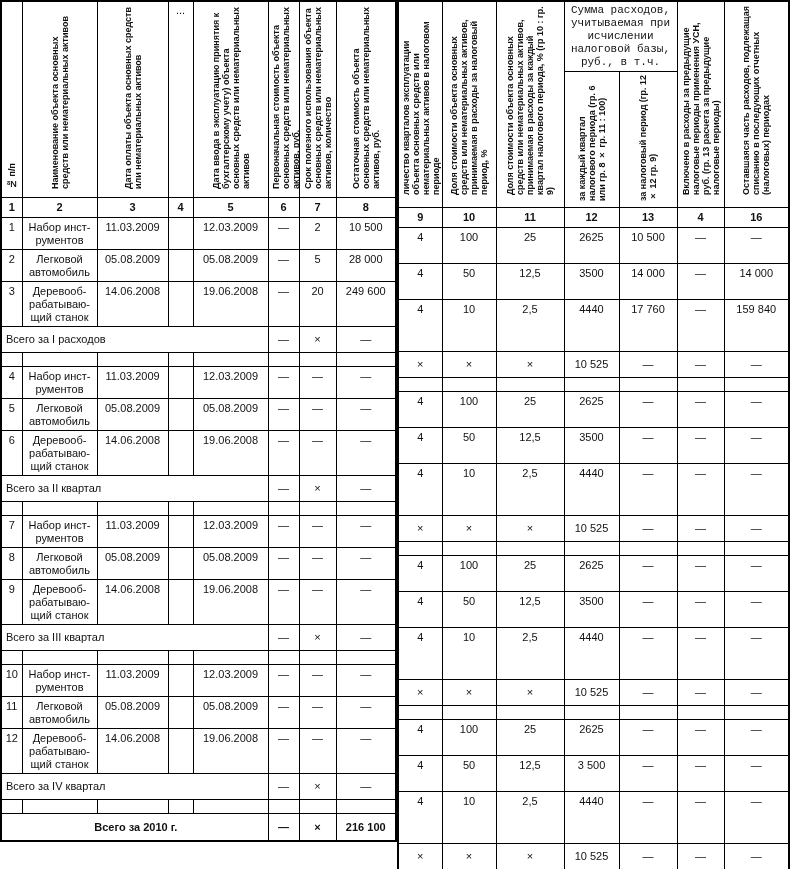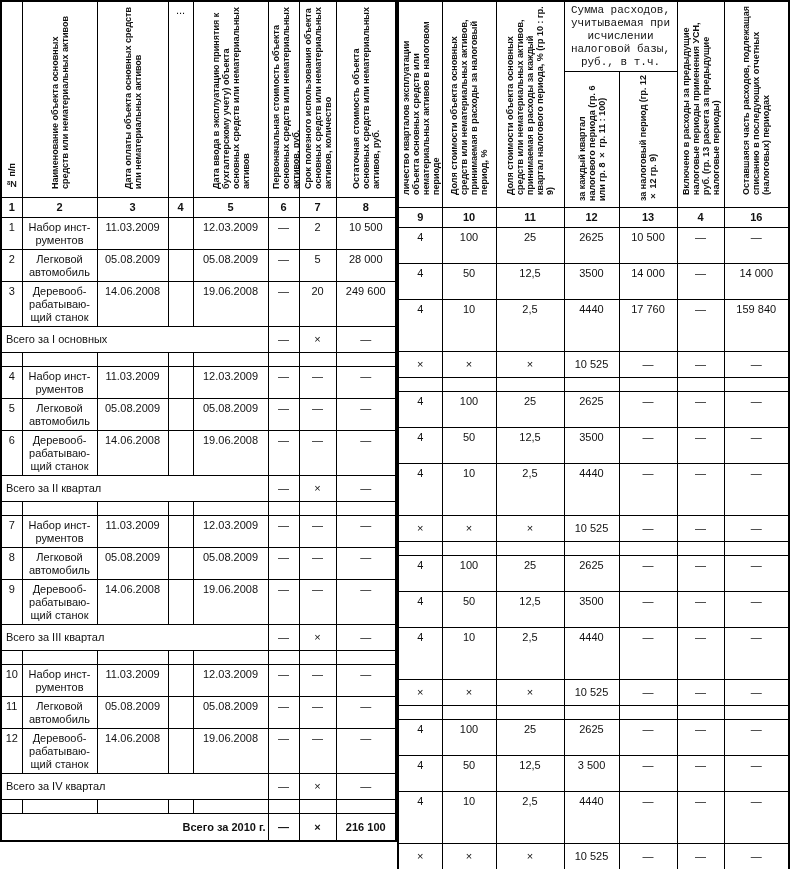--- a/index.html
+++ b/index.html
@@ -24,21 +24,21 @@
   th.dots{vertical-align:bottom;font-weight:bold;font-size:11px;}
   
   tr.nums td{height:17px;font-weight:bold;vertical-align:middle;padding:1px;}
   
   tr.r-item td{padding-top:3px;}
   td.name{text-align:left;padding-left:3px;}
   tr.r-total td{height:21px;vertical-align:middle;}
   tr.r-total td.rowlabel{text-align:left;padding-left:4px;}
   tr.r-spacer td{height:13px;padding:0;}
   tr.r-year td{height:22px;vertical-align:middle;font-weight:bold;}
-  tr.r-year td.rowlabel{text-align:right;padding-left:4px;}
+  tr.r-year td.rowlabel{text-align:center;padding-left:4px;}
   tr.h34 td{height:30px;}
   tr.h49 td{height:46px;}
 </style>
 </head>
 <body>
 
 <div class="sheet">
 
   <table class="t" style="width:397px">
     <colgroup>
@@ -98,21 +98,21 @@
           <td>3</td>
           <td class="name">Деревооб-рабатываю-щий станок</td>
           <td>14.06.2008</td>
           <td></td>
           <td>19.06.2008</td>
           <td>—</td>
           <td>20</td>
           <td>249 600</td>
         </tr>
         <tr class="r-total">
-          <td class="rowlabel" colspan="5">Всего за I основных</td>
+          <td class="rowlabel" colspan="5">Всего за I расходов</td>
           <td>—</td>
           <td>×</td>
           <td>—</td>
         </tr>
         <tr class="r-spacer">
           <td></td>
           <td></td>
           <td></td>
           <td></td>
           <td></td>

